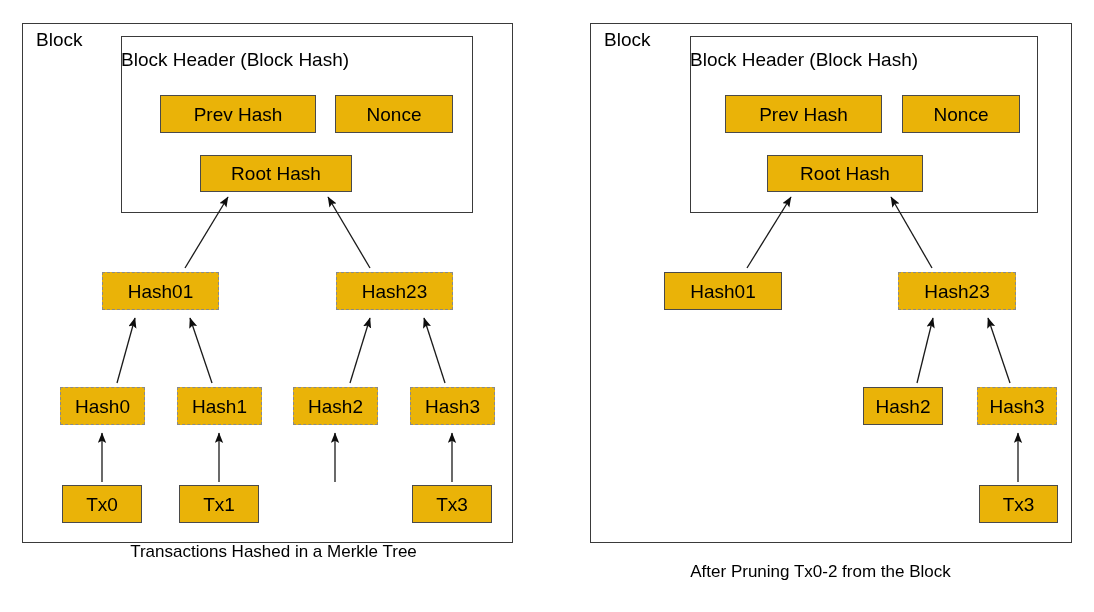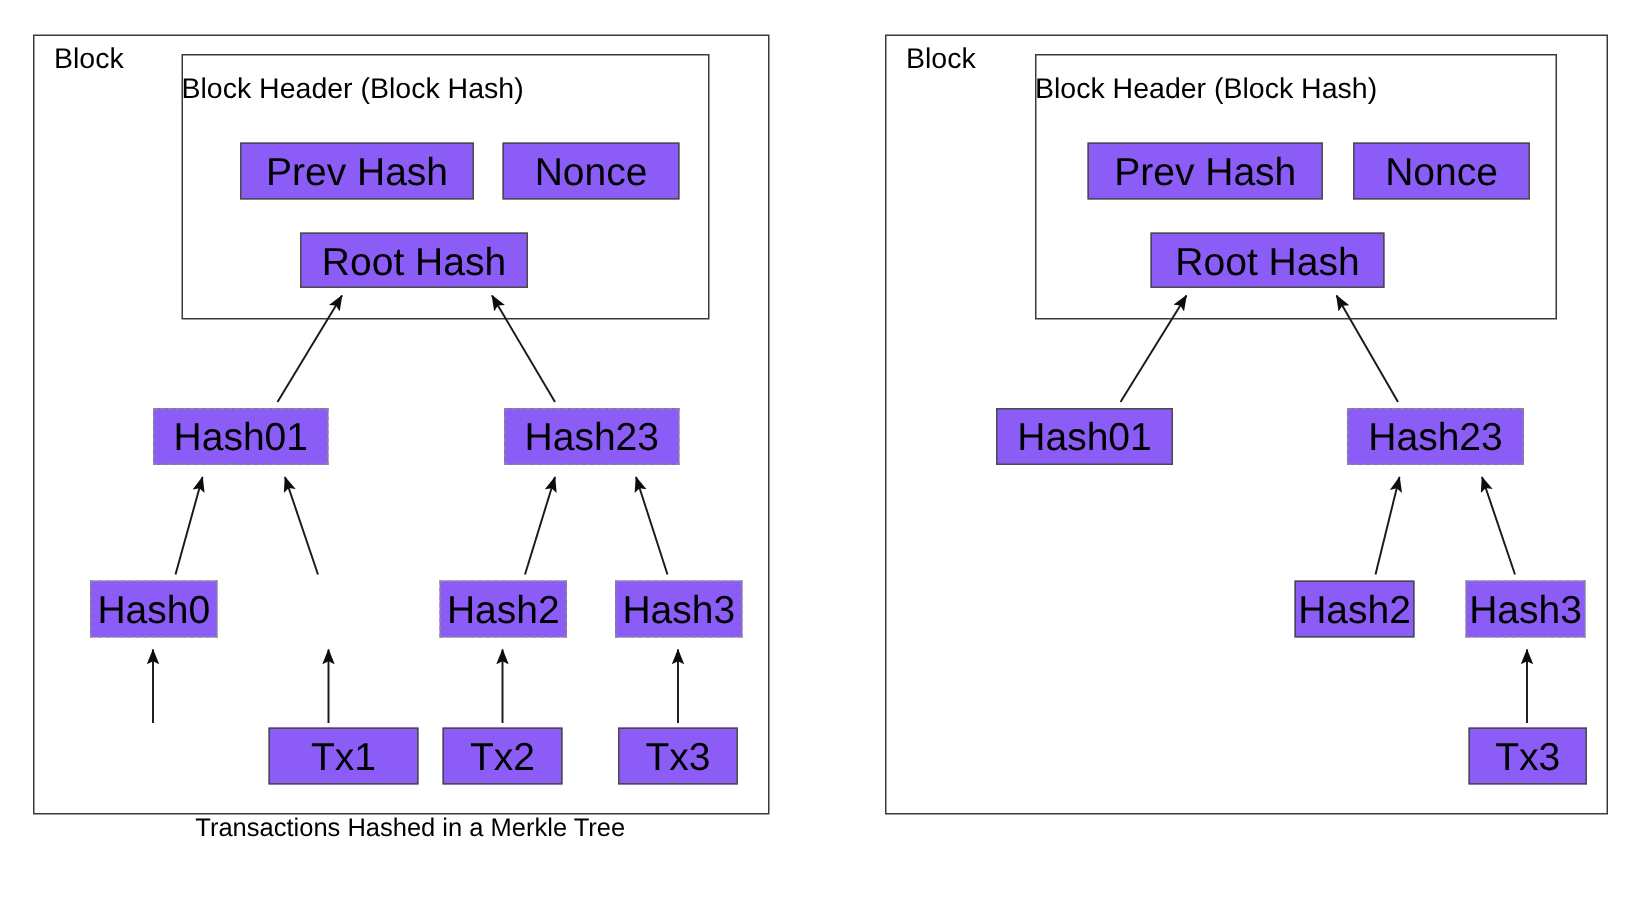--- a/index.html
+++ b/index.html
@@ -47,25 +47,25 @@
   .header-title {
     position: absolute;
     font-size: 19px;
     white-space: nowrap;
     text-align: left;
     line-height: 1;
   }
   .node {
     position: absolute;
     box-sizing: border-box;
-    background: #8b5cf6;
+    background: #eab308;
     display: flex;
     align-items: center;
     justify-content: center;
-    font-size: 26px;
+    font-size: 19px;
     line-height: 1;
     white-space: nowrap;
     color: #000;
   }
   .node.solid {
     border: 1px solid #4a4a4a;
   }
   .node.dashed {
     border: 1px dashed #8a8a8a;
   }
@@ -111,29 +111,30 @@
     <div class="node solid" style="left:335px; top:95px; width:118px; height:38px;">Nonce</div>
 
     <div class="node solid" style="left:200px; top:155px; width:152px; height:37px;">Root Hash</div>
 
     <div class="node dashed" style="left:102px; top:272px; width:117px; height:38px;">Hash01</div>
 
     <div class="node dashed" style="left:336px; top:272px; width:117px; height:38px;">Hash23</div>
 
     <div class="node dashed" style="left:60px; top:387px; width:85px; height:38px;text-align:center;">Hash0</div>
 
+    <div class="node dashed" style="left:177px; top:387px; width:85px; height:38px;">Hash1</div>
 
     <div class="node dashed" style="left:293px; top:387px; width:85px; height:38px;">Hash2</div>
 
     <div class="node dashed" style="left:410px; top:387px; width:85px; height:38px;">Hash3</div>
 
+    <div class="node solid" style="left:62px; top:485px; width:80px; height:38px;">Tx0</div>
 
-    <div class="node solid" style="left:179px; top:485px; width:100px; height:38px;">Tx1</div>
+    <div class="node solid" style="left:179px; top:485px; width:80px; height:38px;">Tx1</div>
 
-    <div class="node solid" style="left:295px; top:485px; width:80px; height:38px;">Tx2</div>
 
     <div class="node solid" style="left:412px; top:485px; width:80px; height:38px;">Tx3</div>
 
     <div class="caption" style="left:0px; top:543px; width:547px;">Transactions Hashed in a Merkle Tree</div>
   </div>
 
   <div class="panel" style="left:0;width:1094px;">
 
     <div class="block-outline" style="left:590px; top:23px; width:482px; height:520px;"></div>
 
@@ -152,20 +153,21 @@
     <div class="node solid" style="left:664px; top:272px; width:118px; height:38px;">Hash01</div>
 
     <div class="node dashed" style="left:898px; top:272px; width:118px; height:38px;">Hash23</div>
 
     <div class="node solid" style="left:863px; top:387px; width:80px; height:38px;">Hash2</div>
 
     <div class="node dashed" style="left:977px; top:387px; width:80px; height:38px;">Hash3</div>
 
     <div class="node solid" style="left:979px; top:485px; width:79px; height:38px;">Tx3</div>
 
+    <div class="caption" style="left:547px; top:563px; width:547px;">After Pruning Tx0-2 from the Block</div>
   </div>
 
   <svg class="arrows" viewBox="0 0 1094 612" xmlns="http://www.w3.org/2000/svg">
     <defs>
       <marker id="ah" markerWidth="9" markerHeight="9" refX="7.6" refY="3.2" orient="auto" markerUnits="strokeWidth">
         <path d="M0,0 L8,3.2 L0,6.4 L1.6,3.2 z" fill="#0d0d0d"></path>
       </marker>
     </defs>
 
     <line x1="185" y1="268" x2="228" y2="197" marker-end="url(#ah)"></line>

